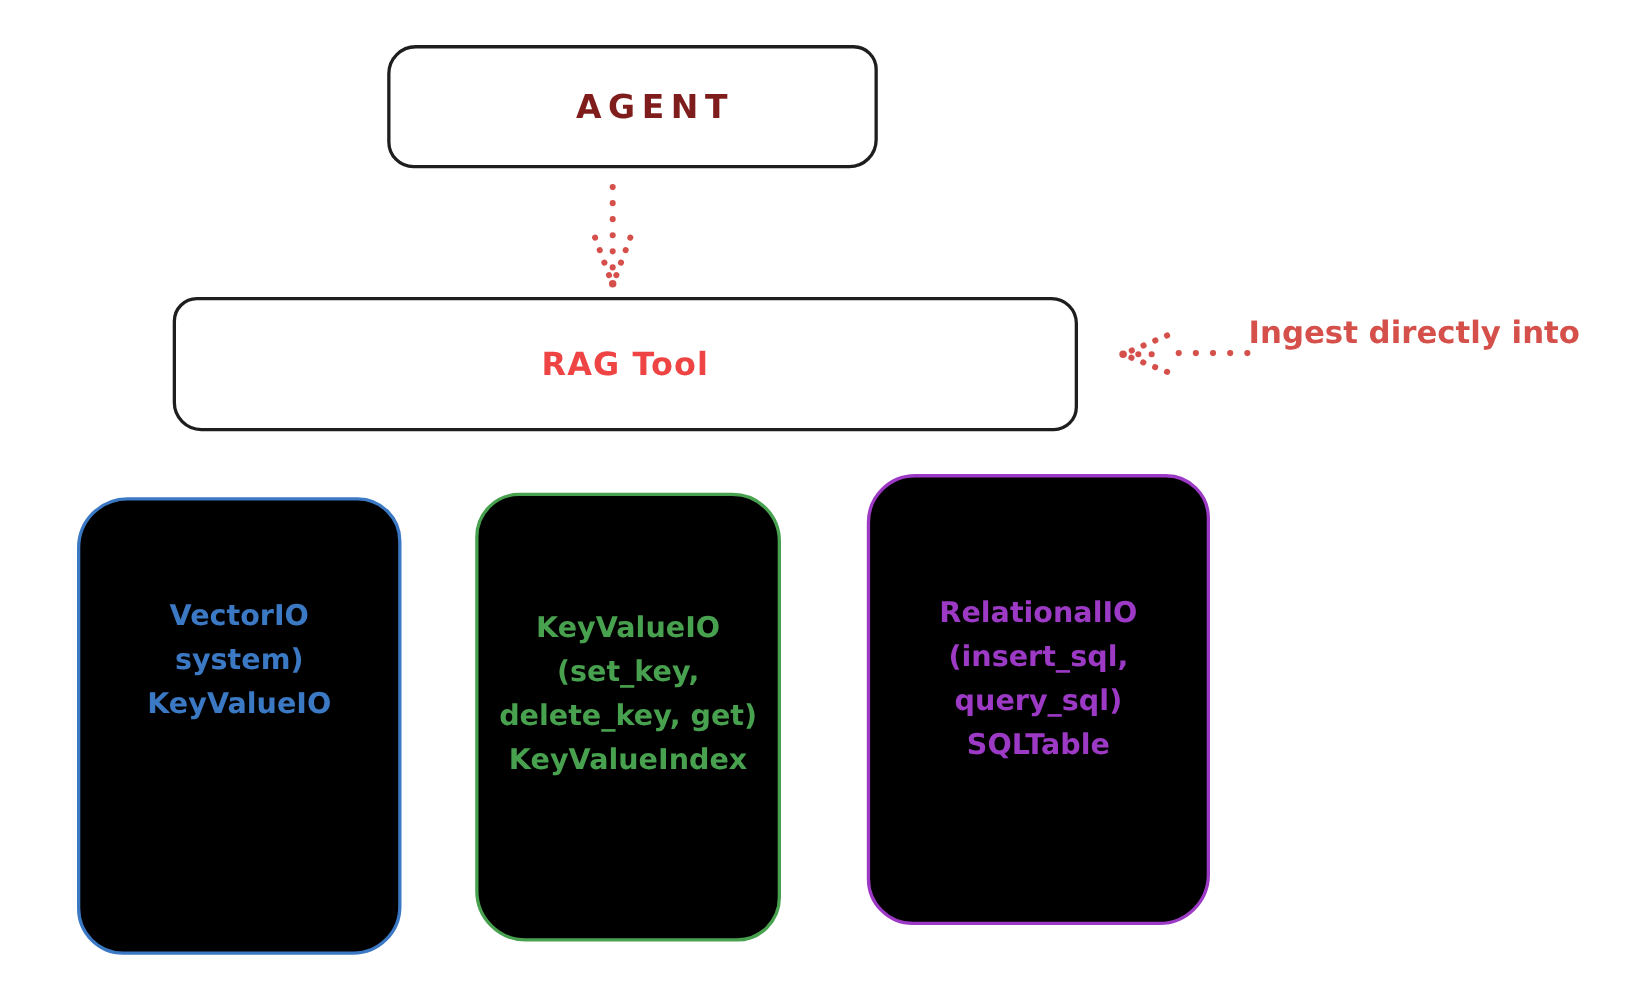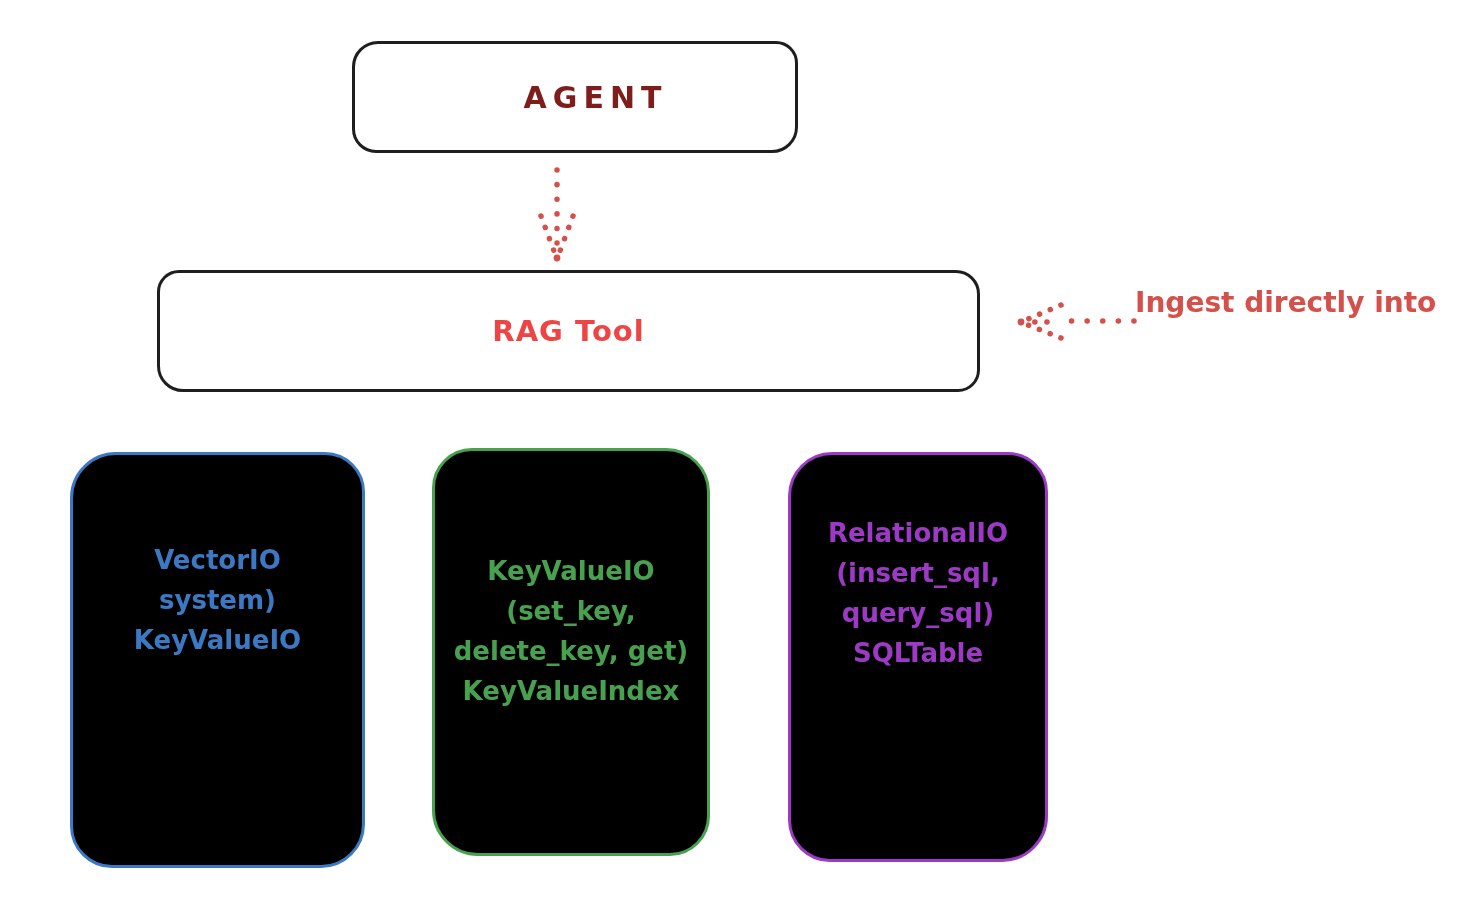--- a/index.html
+++ b/index.html
@@ -87,25 +87,25 @@
     padding-top: 85px;
   }
   .box-green {
     left: 432px; top: 448px; width: 278px; height: 408px;
     border: 3.5px solid #48a14e;
     border-radius: 40px 44px 40px 46px;
     color: #48a14e;
     padding-top: 100px;
   }
   .box-purple {
-    left: 788px; top: 452px; width: 260px; height: 410px;
+    left: 788px; top: 431px; width: 312px; height: 410px;
     border: 3.5px solid #9c3ac6;
     border-radius: 44px 40px 46px 42px;
     color: #9c3ac6;
-    padding-top: 58px;
+    padding-top: 103px;
   }
   .dotline {
     fill: none;
     stroke-linecap: round;
   }
 </style>
 </head>
 <body>
 
 <div class="canvas">

